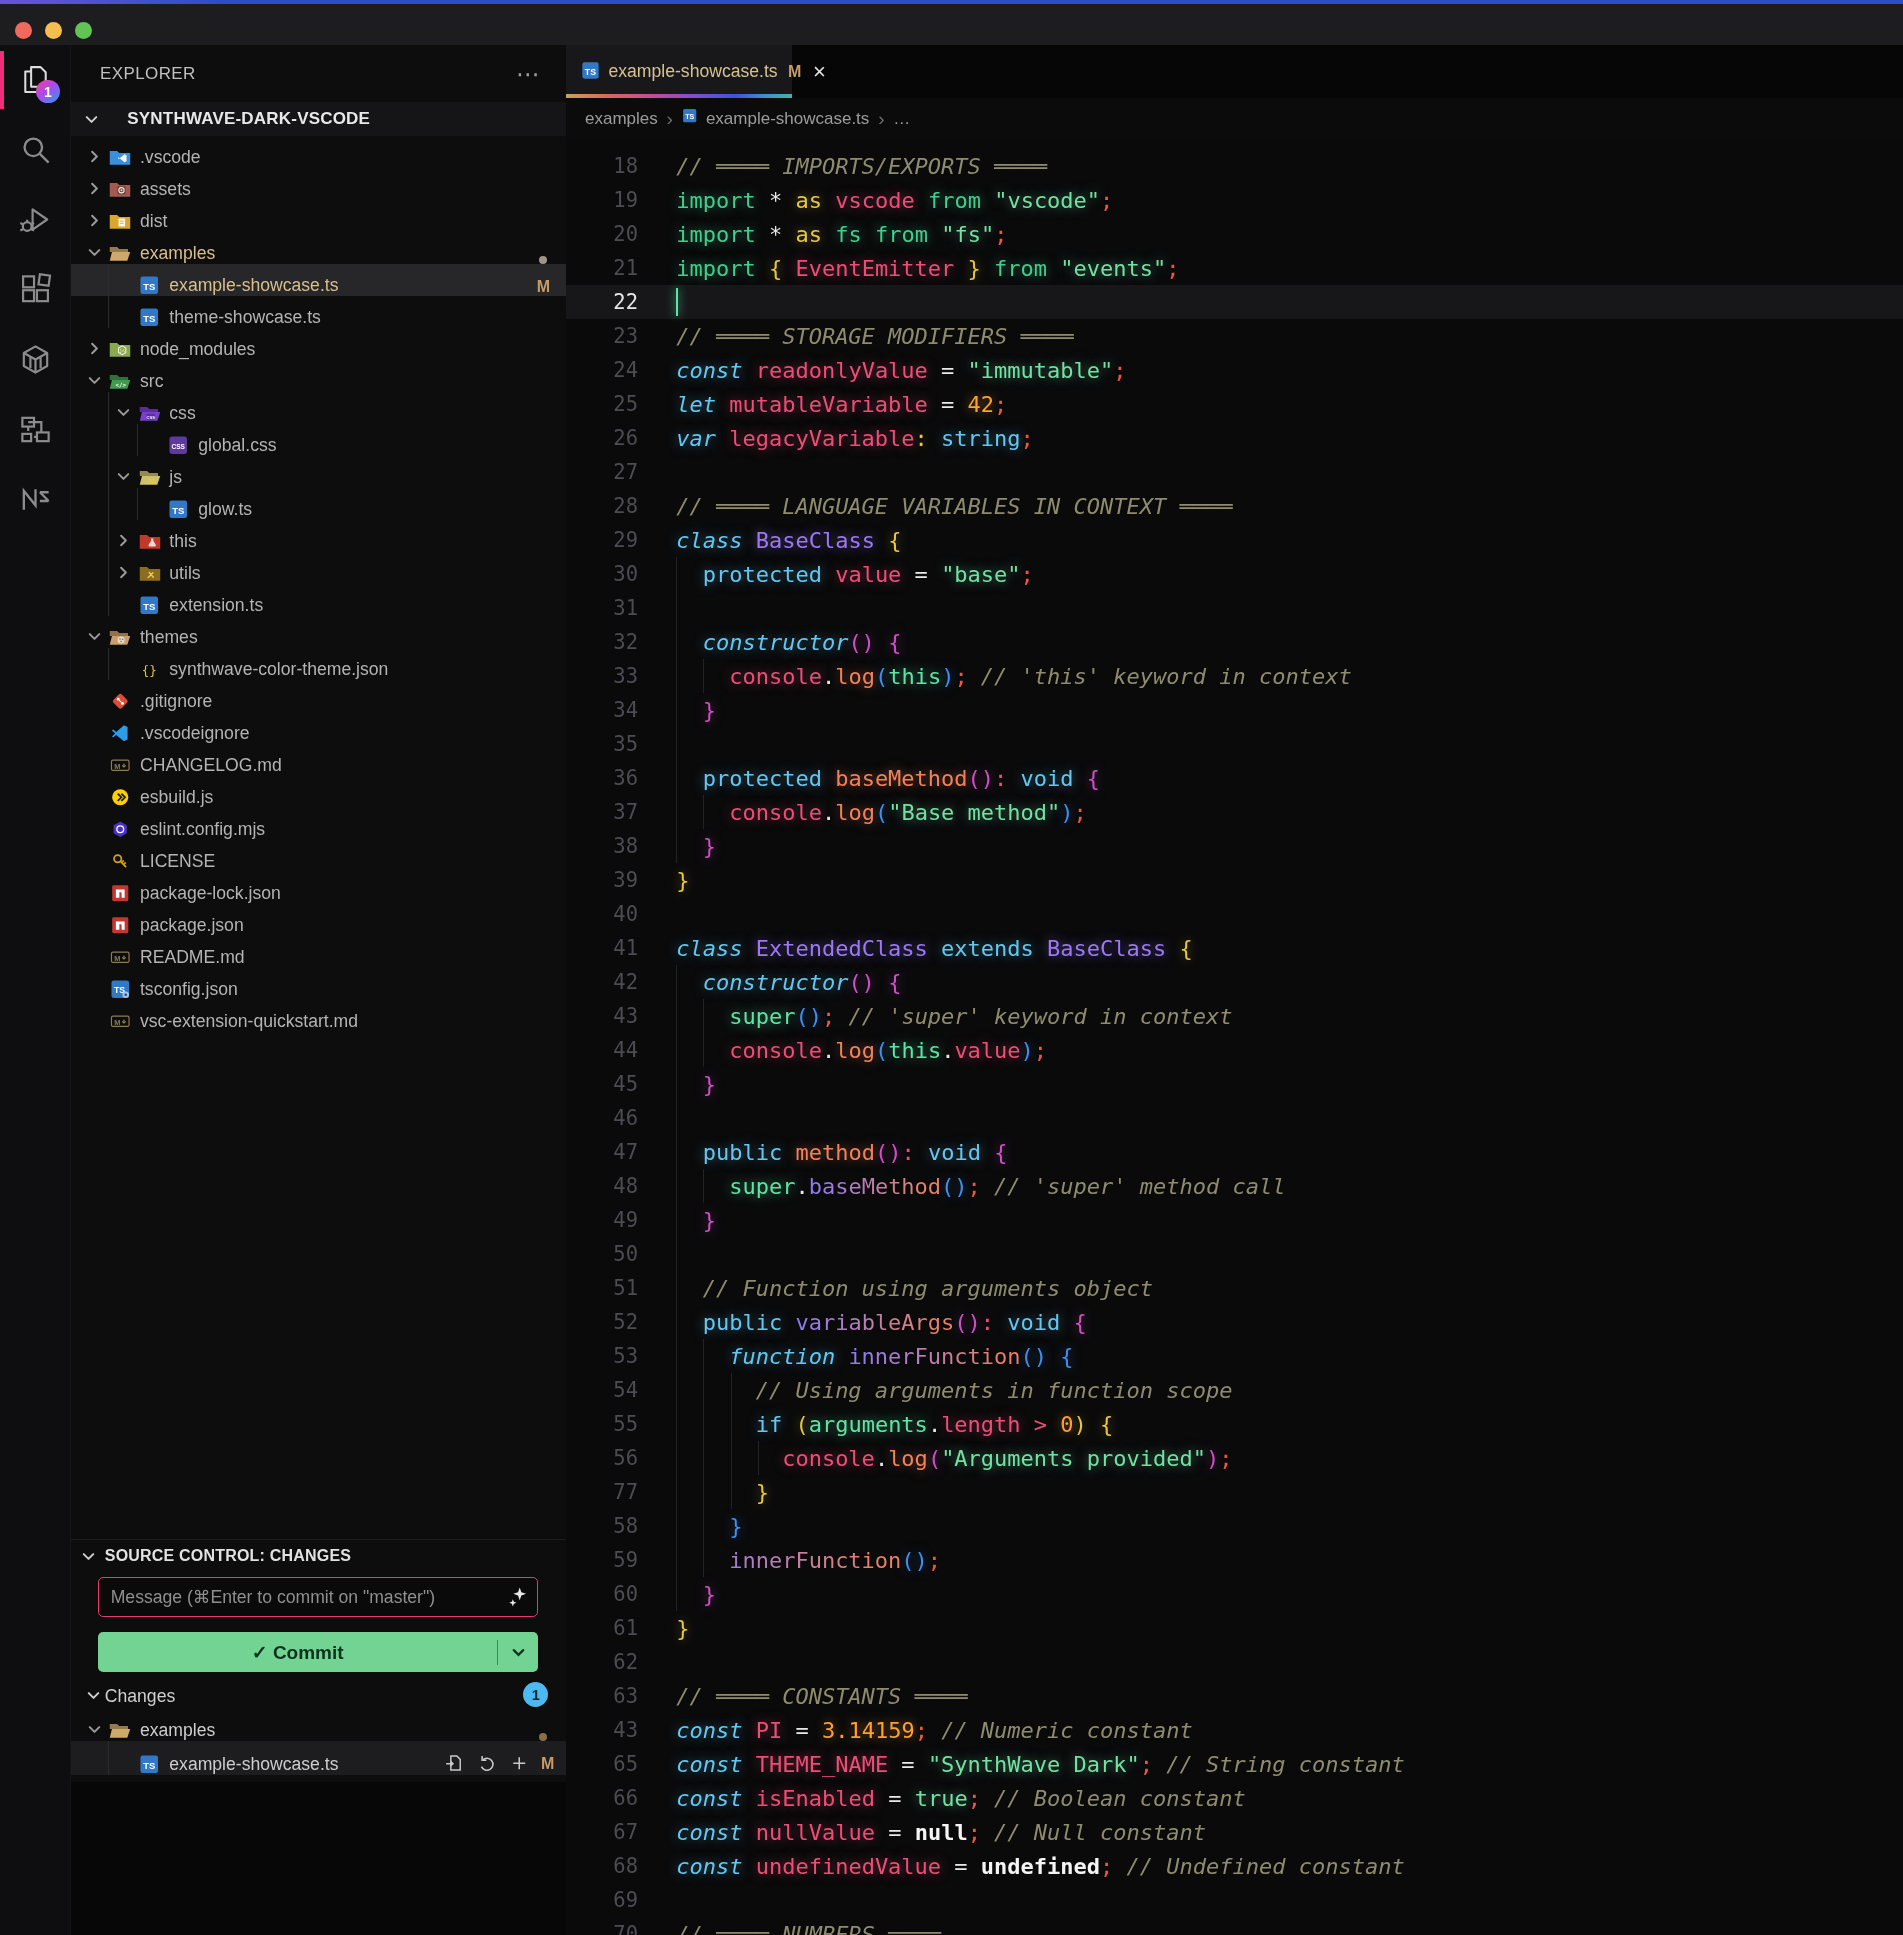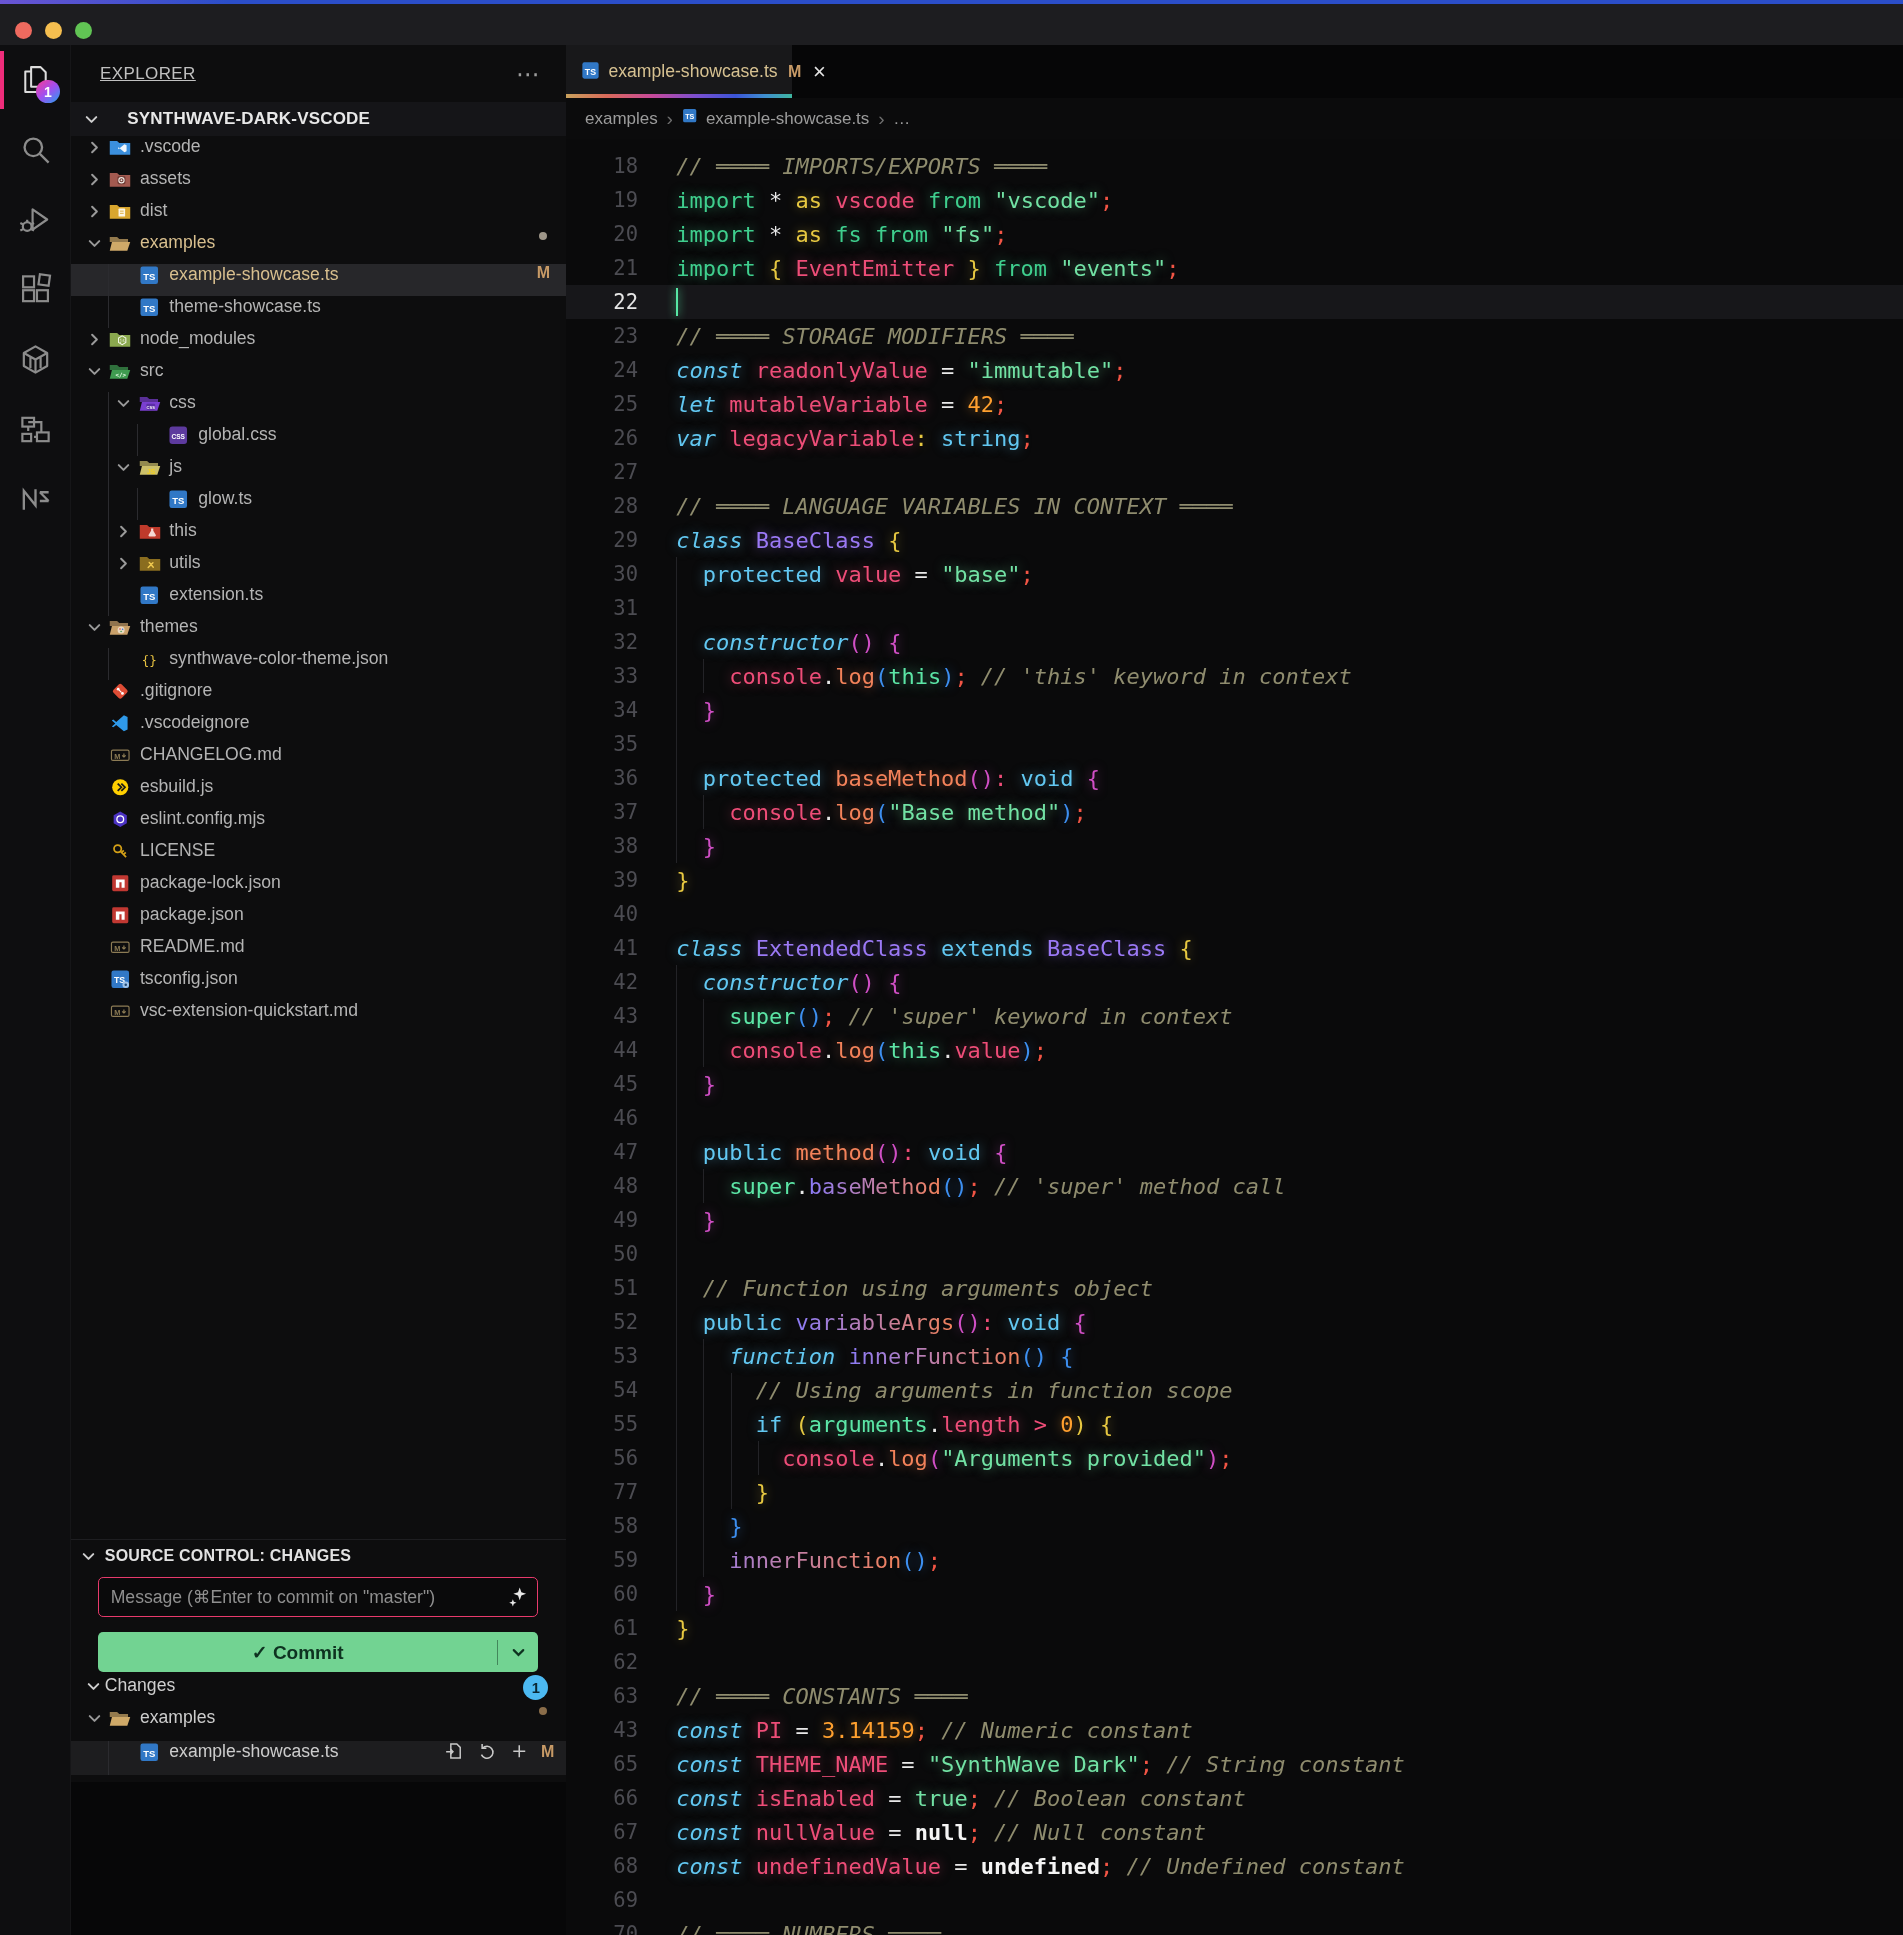--- a/index.html
+++ b/index.html
@@ -13,27 +13,27 @@
   .light.green{background:#61c454;}
   .main{position:absolute;left:0;top:45px;width:100%;height:1890px;display:flex;}
   
   .activitybar{width:70px;background:#0e0e10;flex:none;position:relative;border-right:0.7px solid #161618;}
   .act-item{width:70px;height:70px;display:flex;align-items:center;justify-content:center;position:relative;}
   .act-item.active::before{content:"";position:absolute;left:0;top:5.9px;bottom:5.9px;width:3.7px;background:#ef2d7b;}
   .act-badge{position:absolute;right:10.3px;bottom:11.7px;width:23.5px;height:23.5px;border-radius:50%;background:linear-gradient(140deg,#f23d9e 5%,#a14ef0 50%,#2f9af0 95%);color:#fff;font-size:14px;font-weight:bold;display:flex;align-items:center;justify-content:center;}
   
   .sidebar{width:495px;background:#0d0d0e;flex:none;position:relative;}
   .sb-head{height:57px;display:flex;align-items:center;}
-  .sb-title{margin-left:29px;font-size:17px;letter-spacing:0.4px;color:#c0c0c0;text-decoration:underline;}
+  .sb-title{margin-left:29px;font-size:17px;letter-spacing:0.4px;color:#c0c0c0;}
   .sb-menu{margin-left:auto;margin-right:25px;color:#9c9c9c;font-size:23.5px;letter-spacing:1.5px;}
   .sb-proj{height:34px;background:#151518;display:flex;align-items:center;gap:24px;}
   .sb-proj .chev{margin-left:8.8px;}
   .sb-proj-label{font-size:17px;font-weight:bold;color:#e8e8e8;letter-spacing:0.2px;}
   #tree{position:relative;}
-  .trow{height:32px;display:flex;align-items:flex-start;position:relative;}
+  .trow{height:32px;display:flex;align-items:flex-end;position:relative;}
   .trow.sel{background:#27272a;}
   .chev{width:23.5px;height:23.5px;flex:none;display:flex;align-items:center;justify-content:center;}
   .chev-slot{width:25px;flex:none;}
   .ticon{width:25px;height:22px;flex:none;display:flex;align-items:center;justify-content:center;margin-right:7.3px;}
   .tlabel{font-size:17.6px;color:#b4b4b4;white-space:nowrap;}
   .tlabel.mod{color:#d8bf8e;}
   .tbadge{margin-left:auto;margin-right:16px;font-size:16px;color:#c79a66;font-weight:bold;}
   .tdot{margin-left:auto;margin-right:19px;width:8px;height:8px;border-radius:50%;}
   .tguide{position:absolute;top:0;bottom:0;width:0.7px;background:#2b2b2f;}
   

